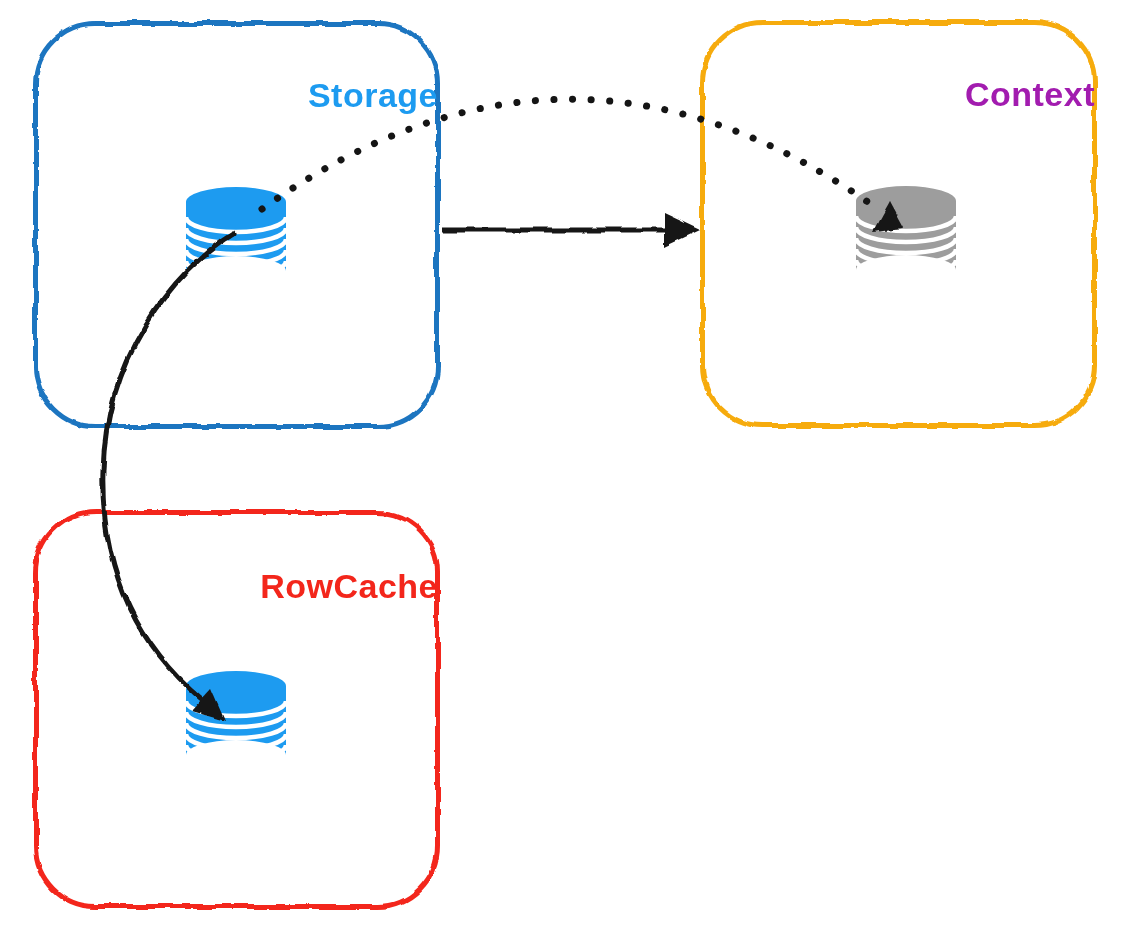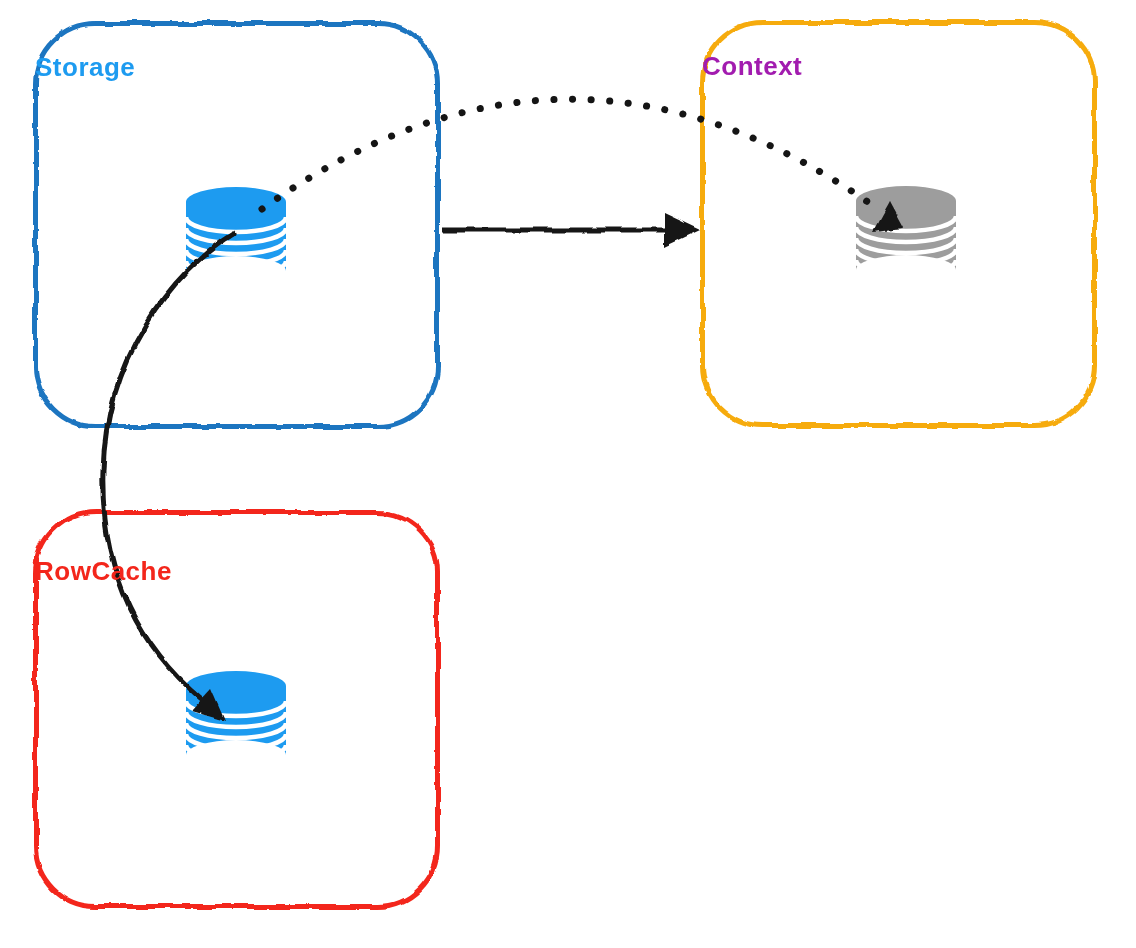--- a/index.html
+++ b/index.html
@@ -10,29 +10,30 @@
     background: #FFFFFF;
     overflow: hidden;
     font-family: "Liberation Sans", sans-serif;
   }
   .layer {
     position: absolute;
     left: 0; top: 0;
   }
   .node-label {
     position: absolute;
-    text-align: left;
+    text-align: right;
     font-weight: 700;
-    font-size: 26px;
+    font-size: 34px;
     letter-spacing: 0.5px;
     user-select: none;
+    margin-top: 24px;
   }
   .label-storage  { left: 35px;  top: 52px;  width: 403px; }
   .label-context  { left: 702px; top: 51px;  width: 393px; }
-  .label-rowcache { left: 35px;  top: 556px; width: 403px; }
+  .label-rowcache { left: 35px;  top: 543px; width: 403px; }
 </style>
 </head>
 <body>
 
 <div class="canvas">
 
   <svg class="layer" width="1136" height="948" viewBox="0 0 1136 948">
     <defs>
       <filter id="rough" x="-10%" y="-10%" width="120%" height="120%">
         <feTurbulence type="fractalNoise" baseFrequency="0.04" numOctaves="4" seed="7" result="noise"></feTurbulence>

